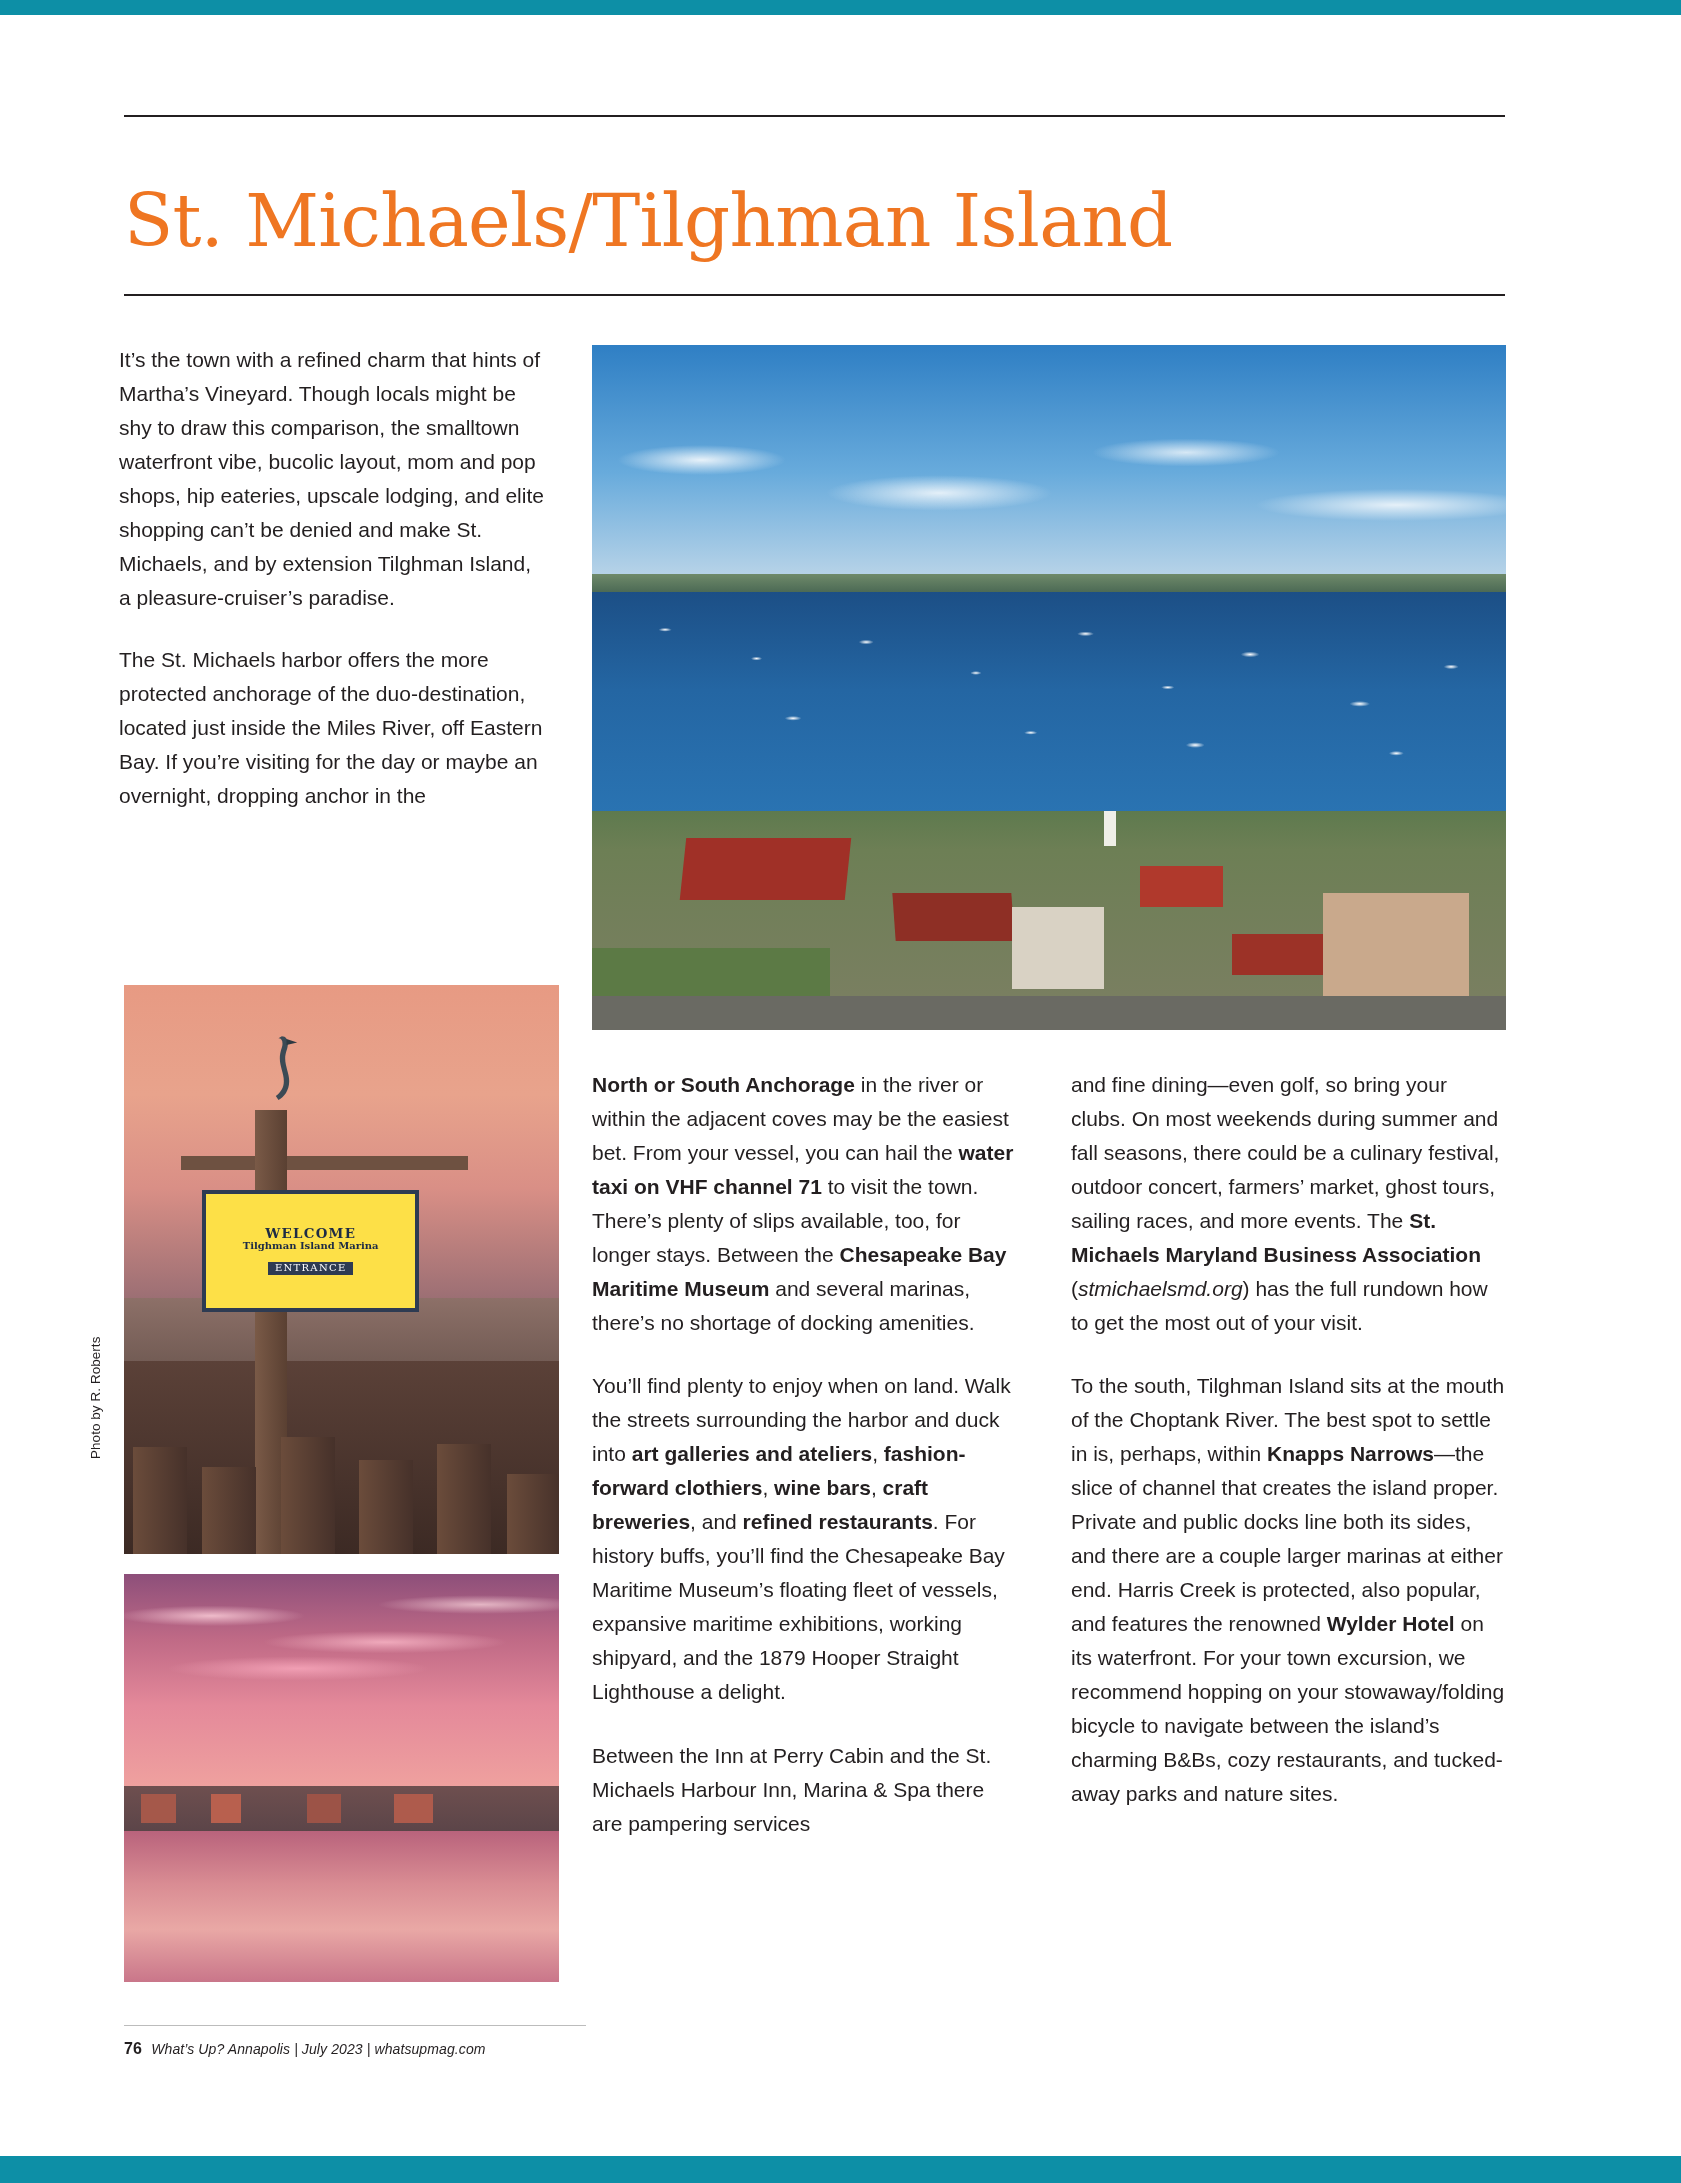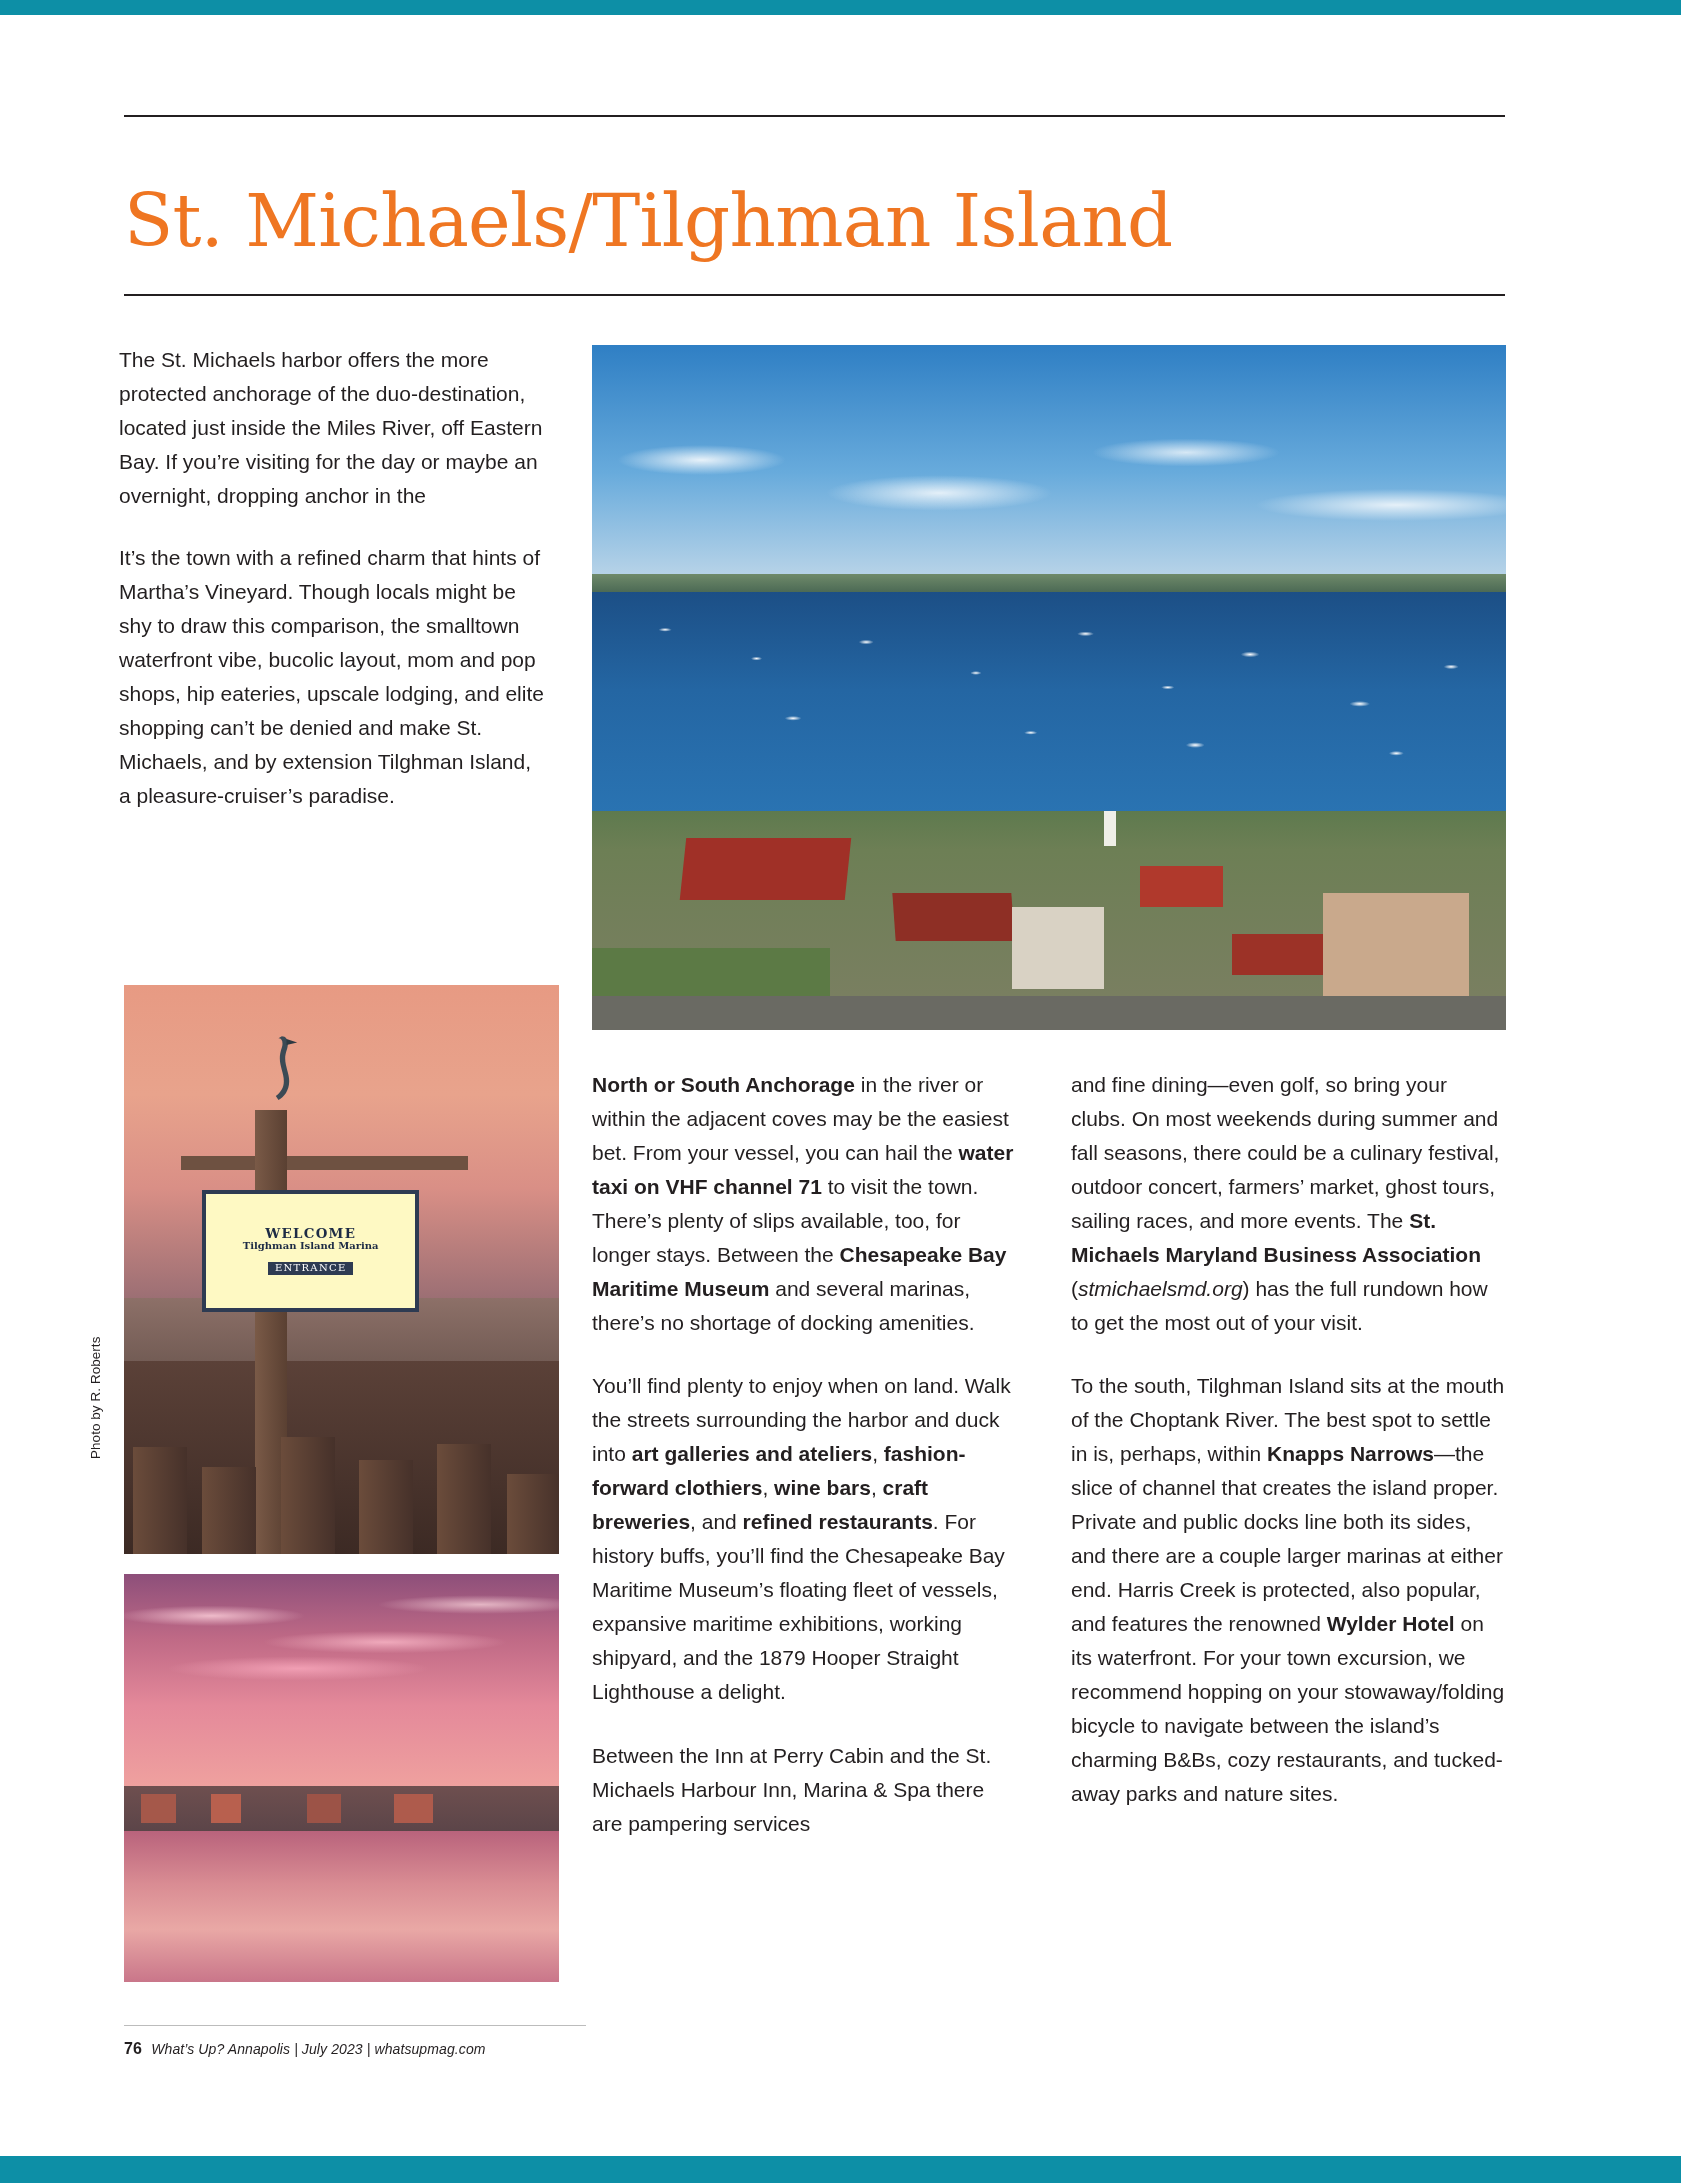--- a/index.html
+++ b/index.html
@@ -169,21 +169,21 @@
   .heron-post-main {
     position:absolute; left:30%; top:22%; width:32px; height:78%;
     background: linear-gradient(to right,#7a5a47,#5a4032);
   }
   .heron-crossbar {
     position:absolute; left:13%; top:30%; width:66%; height:14.7px;
     background:#6e5141;
   }
   .heron-sign {
     position:absolute; left:18%; top:36%; width:48%; height:20%;
-    background:#fef9c3; border:4px solid #2e3b52;
+    background:#fde047; border:4px solid #2e3b52;
     display:flex; flex-direction:column; align-items:center; justify-content:center;
     font-family:"DejaVu Serif", serif; color:#1d2b45; line-height:1.08;
   }
   .heron-sign .s1 { font-size:13.4px; letter-spacing:1.3px; font-weight:700;}
   .heron-sign .s2 { font-size:10px; font-weight:700;}
   .heron-sign .s3 { font-size:10px; background:#2e3b52; color:#fff; padding:1.3px 6.7px; margin-top:10px; letter-spacing:1.3px;}
   .heron-bird {
     position:absolute; left:31%; top:8%; width:47px; height:87px;
   }
   .heron-piling { position:absolute; bottom:0; width:54px; height:107px; background:linear-gradient(to right,#6b4c3b,#46312a); }
@@ -295,22 +295,22 @@
 <div class="page">
 
   <div class="bar-top"></div>
   <div class="bar-bottom"></div>
 
   <div class="rule-top"></div>
   <h1 class="headline">St. Michaels/Tilghman Island</h1>
   <div class="rule-bottom"></div>
 
   <div class="col-left-intro">
+    <p>It’s the town with a refined charm that hints of Martha’s Vineyard. Though locals might be shy to draw this comparison, the smalltown waterfront vibe, bucolic layout, mom and pop shops, hip eateries, upscale lodging, and elite shopping can’t be denied and make St. Michaels, and by extension Tilghman Island, a pleasure-cruiser’s paradise.</p>
     <p>The St. Michaels harbor offers the more protected anchorage of the duo-destination, located just inside the Miles River, off Eastern Bay. If you’re visiting for the day or maybe an overnight, dropping anchor in the</p>
-    <p>It’s the town with a refined charm that hints of Martha’s Vineyard. Though locals might be shy to draw this comparison, the smalltown waterfront vibe, bucolic layout, mom and pop shops, hip eateries, upscale lodging, and elite shopping can’t be denied and make St. Michaels, and by extension Tilghman Island, a pleasure-cruiser’s paradise.</p>
   </div>
 
   <div class="hero">
     <div class="hero-sky"></div>
     <div class="hero-clouds"></div>
     <div class="hero-farshore"></div>
     <div class="hero-water"></div>
     <div class="hero-boats"></div>
     <div class="hero-town"></div>
     <div class="hero-green-a"></div>

